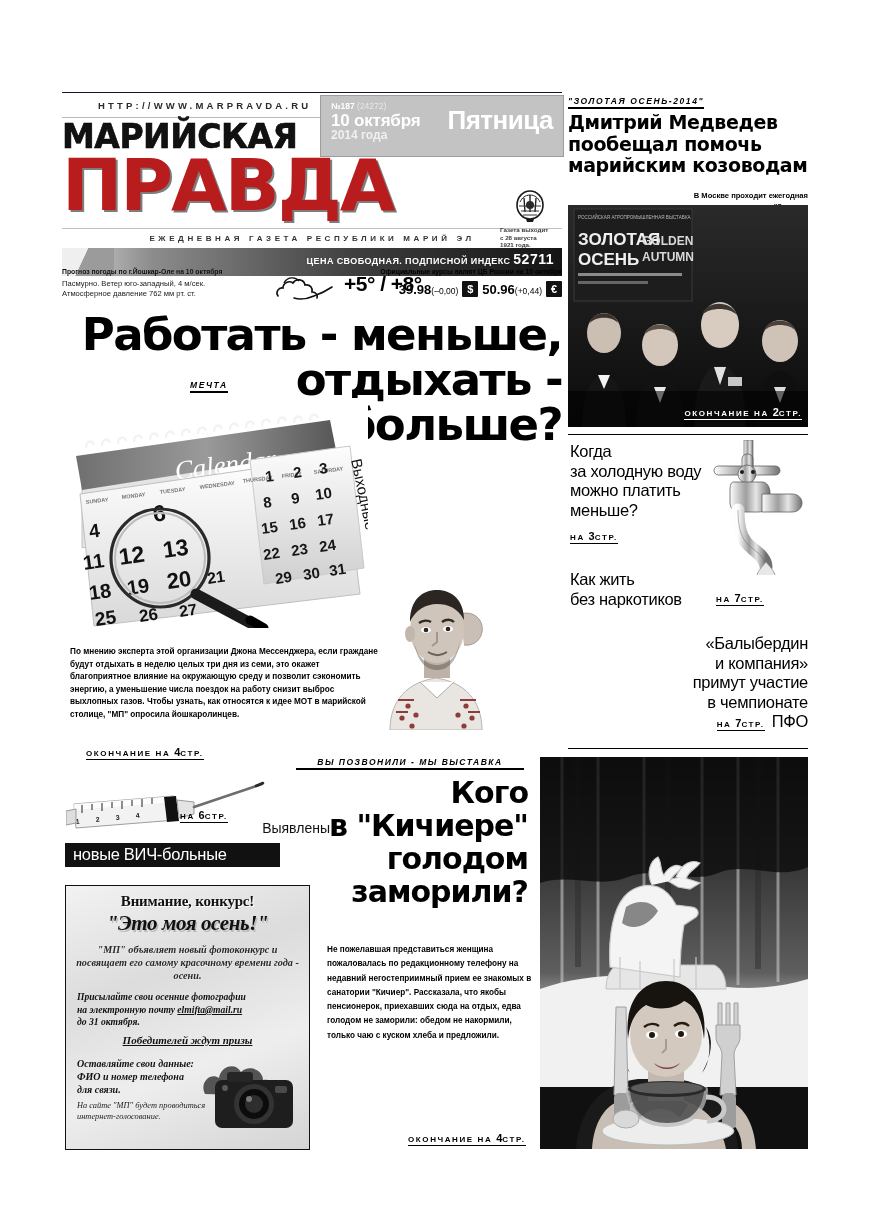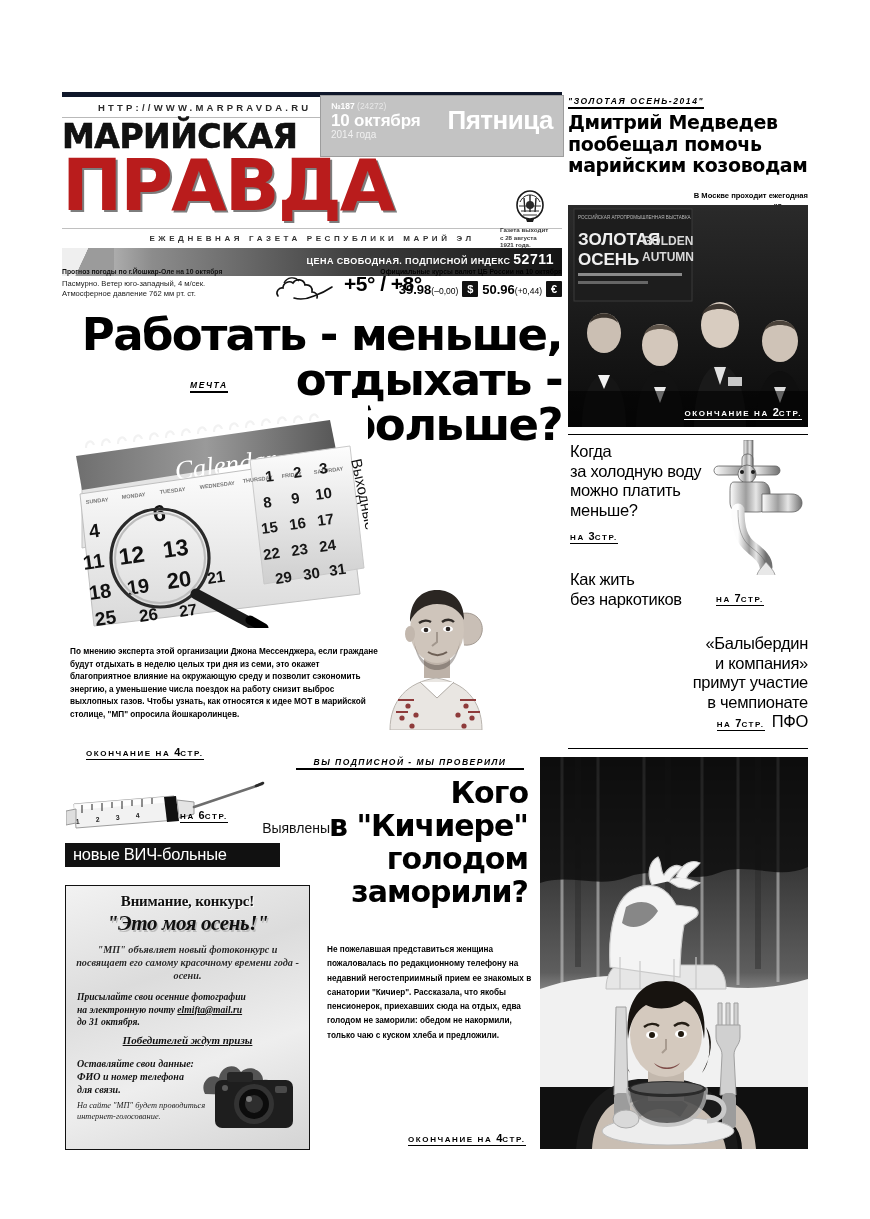--- a/index.html
+++ b/index.html
@@ -10,36 +10,36 @@
     font-family: "Liberation Sans", sans-serif;
     color: #000;
     overflow: hidden;
   }
   .page { position: relative; width: 870px; height: 1219px; }
 
   
   .masthead { position:absolute; left:62px; top:92px; width:500px; }
   .mh-topline {
     position:relative; height:26px;
-    border-top:5px solid #0f172a; border-bottom:1px solid #b9b9b9;
+    border-top:1px solid #0f172a; border-bottom:1px solid #b9b9b9;
     display:flex; align-items:center;
   }
   .mh-url {
     font-size:9.5px; font-weight:bold; letter-spacing:3.2px;
     color:#2b2b2b; padding-left:36px;
   }
   .dateblock {
     position:absolute; left:258px; top:3px; width:244px; height:62px;
     background:#c3c3c3; border:1px solid #9d9d9d;
     padding:5px 10px 0 10px;
   }
   .db-issue { font-size:8.5px; font-weight:bold; color:#fff; line-height:10px; }
   .db-issue .paren { font-weight:normal; color:#e8e8e8; }
   .db-date { font-size:17px; font-weight:bold; color:#fff; line-height:19px; letter-spacing:-0.2px; }
-  .db-year { font-size:10px; font-weight:normal; color:#f0f0f0; line-height:10px; }
+  .db-year { font-size:12px; font-weight:bold; color:#f0f0f0; line-height:10px; }
   .db-day {
     position:absolute; right:10px; top:9px;
     font-size:26px; font-weight:bold; color:#fff; letter-spacing:-0.5px;
   }
 
   .logo-wrap { position:relative; margin-top:2px; height:108px; }
   .logo-1 {
     font-size:33px; font-weight:bold; letter-spacing:-0.5px;
     line-height:34px; color:#111; font-family:"DejaVu Sans", sans-serif;
     -webkit-text-stroke:0.6px #000;
@@ -668,21 +668,21 @@
         <circle cx="57" cy="64" r="20" fill="#333"></circle>
         <circle cx="57" cy="64" r="15" fill="#0c0c0c"></circle>
         <circle cx="57" cy="64" r="9" fill="#2e2e2e"></circle>
         <circle cx="52" cy="59" r="3" fill="#8d8d8d" opacity=".8"></circle>
         <rect x="78" y="46" width="12" height="7" rx="2" fill="#4a4a4a"></rect>
         <circle cx="28" cy="48" r="3" fill="#5a5a5a"></circle>
       </svg>
     </div>
   </div>
 
-  <div class="rubric rub-vy">ВЫ ПОДПИСНОЙ - МЫ ПРОВЕРИЛИ</div>
+  <div class="rubric rub-vy">ВЫ ПОЗВОНИЛИ - МЫ ВЫСТАВКА</div>
   <div class="kich-head">
     <div>Кого</div>
     <div>в "Кичиере"</div>
     <div>голодом</div>
     <div>заморили?</div>
   </div>
   <div class="kich-body">Не пожелавшая представиться женщина пожаловалась по редакционному телефону на недавний негостеприимный прием ее знакомых в санатории "Кичиер". Рассказала, что якобы пенсионерок, приехавших сюда на отдых, едва голодом не заморили: обедом не накормили, только чаю с куском хлеба и предложили.</div>
   <div class="kich-cont">
     <span class="cont">
       <span>ОКОНЧАНИЕ НА</span>

